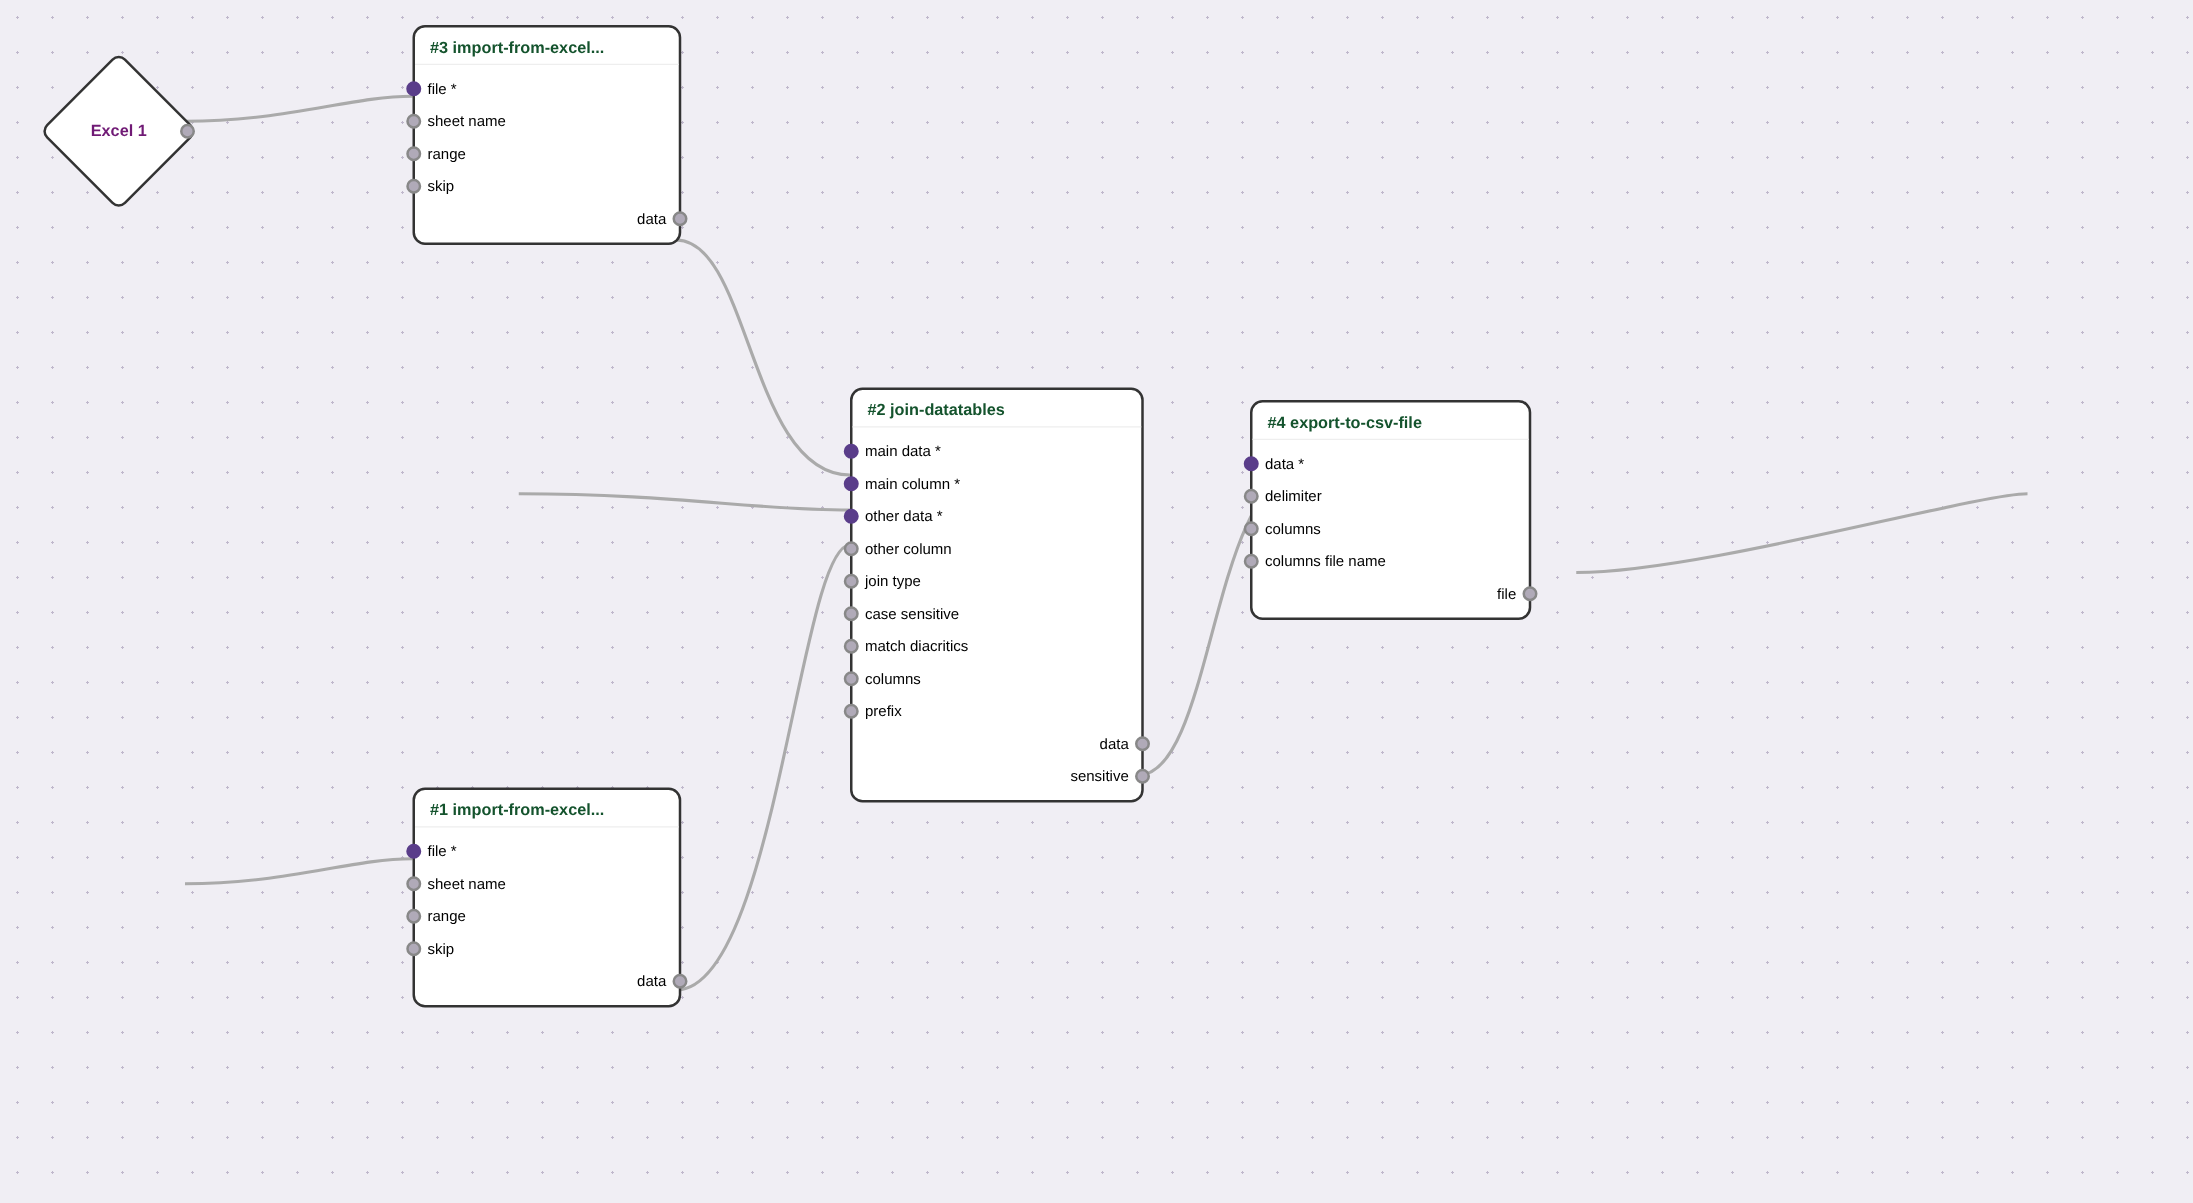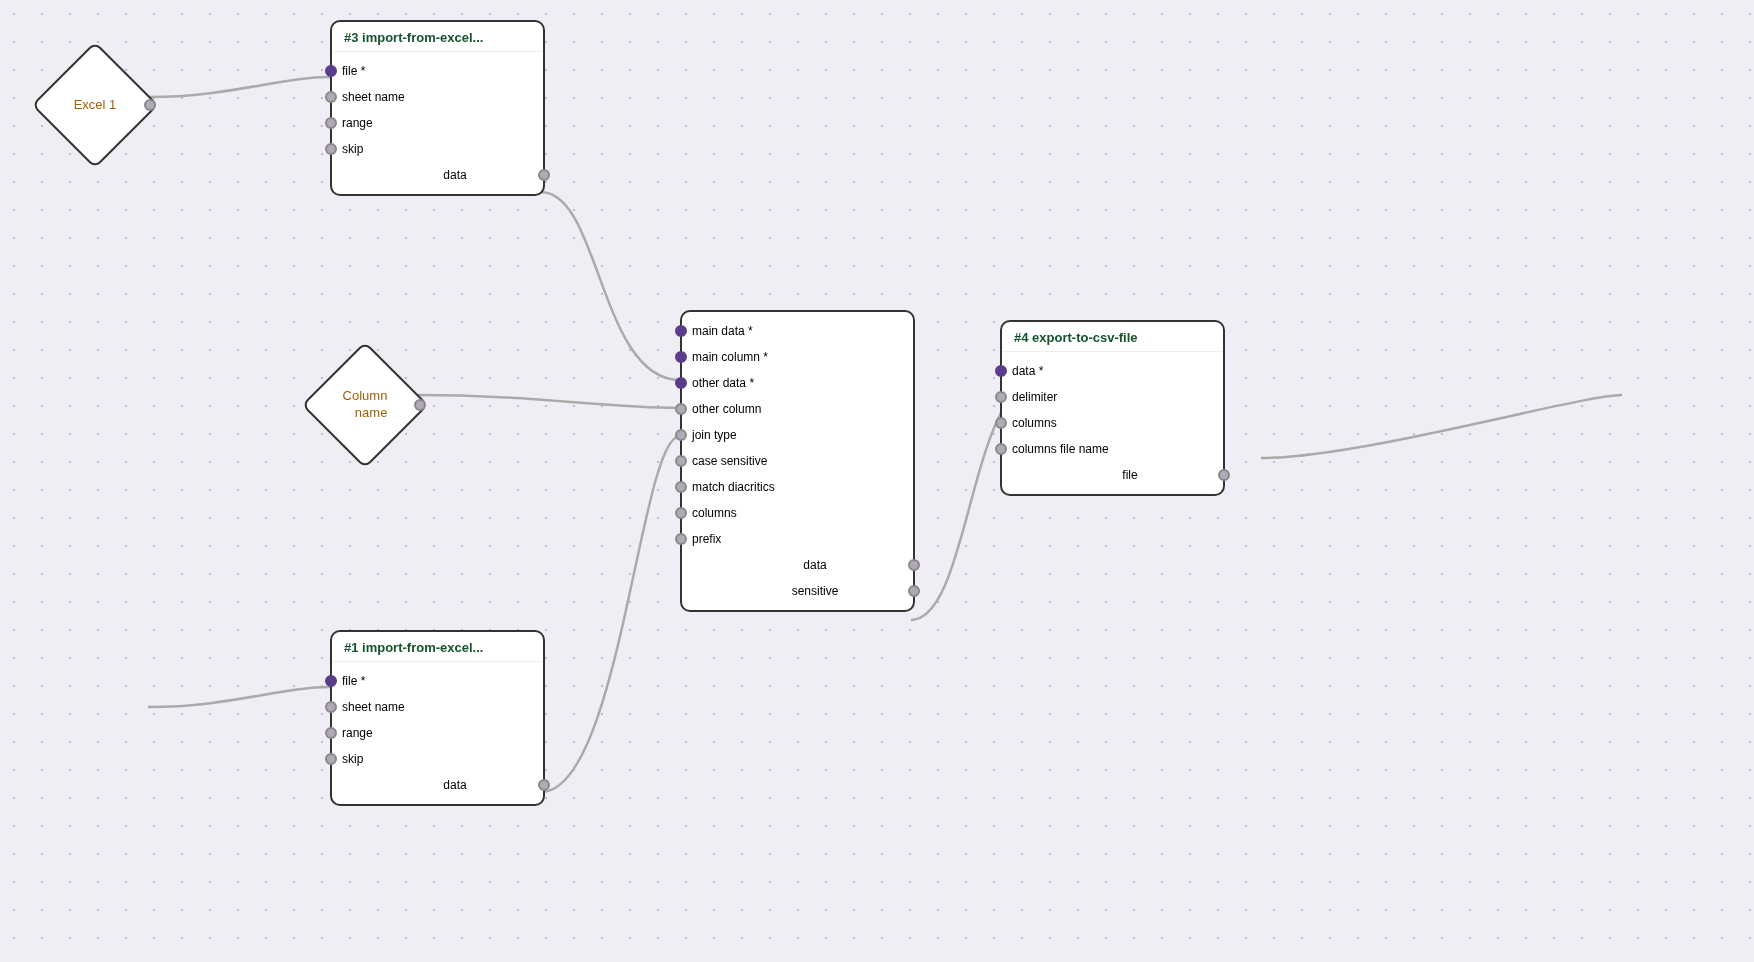--- a/index.html
+++ b/index.html
@@ -43,21 +43,21 @@
     .node-ports {
       padding: 6px 0;
     }
     .port-row {
       display: flex;
       align-items: center;
       height: 26px;
       position: relative;
     }
     .port-row.output {
-      justify-content: center;
+      justify-content: flex-end;
       padding-left: 35px;
     }
     .port-label {
       font-size: 12px;
       color: #000000;
       padding: 0 10px;
     }
     .port-dot {
       width: 12px;
       height: 12px;
@@ -91,23 +91,23 @@
       background: white;
       border: 2px solid #333;
       border-radius: 8px;
       transform: rotate(45deg);
       position: absolute;
     }
     .diamond-label {
       position: relative;
       z-index: 2;
       font-size: 13px;
-      font-weight: 400;
-      text-align: right;
-      color: #a16207;
+      font-weight: 700;
+      text-align: center;
+      color: #701a75;
       line-height: 1.3;
     }
     .diamond-port {
       width: 12px;
       height: 12px;
       border-radius: 50%;
       background: #b0aab8;
       border: 2px solid #888;
       position: absolute;
       z-index: 3;
@@ -150,25 +150,20 @@
   </svg>
 
   <div class="diamond-node" style="left:40px; top:50px; width:110px; height:110px;">
     <div class="diamond-shape"></div>
     <span class="diamond-label">Excel 1</span>
 
     <div class="diamond-port" style="right:-6px; top:50%; transform:translateY(-50%);"></div>
   </div>
 
 
-  <div class="diamond-node" style="left:310px; top:350px; width:110px; height:110px;">
-    <div class="diamond-shape"></div>
-    <span class="diamond-label">Column<br>name</span>
-    <div class="diamond-port" style="right:-6px; top:50%; transform:translateY(-50%);"></div>
-  </div>
 
 
   <div class="node" style="left:330px; top:20px; width:215px;">
     <div class="node-title">#3 import-from-excel...</div>
     <div class="node-ports">
       <div class="port-row">
         <div class="port-dot input filled"></div>
         <span class="port-label">file *</span>
       </div>
       <div class="port-row">
@@ -210,20 +205,21 @@
         <span class="port-label">skip</span>
       </div>
       <div class="port-row output">
         <span class="port-label">data</span>
         <div class="port-dot output"></div>
       </div>
     </div>
   </div>
 
   <div class="node" style="left:680px; top:310px; width:235px;">
+    <div class="node-title">#2 join-datatables</div>
     <div class="node-ports">
       <div class="port-row">
         <div class="port-dot input filled"></div>
         <span class="port-label">main data *</span>
       </div>
       <div class="port-row">
         <div class="port-dot input filled"></div>
         <span class="port-label">main column *</span>
       </div>
       <div class="port-row">

